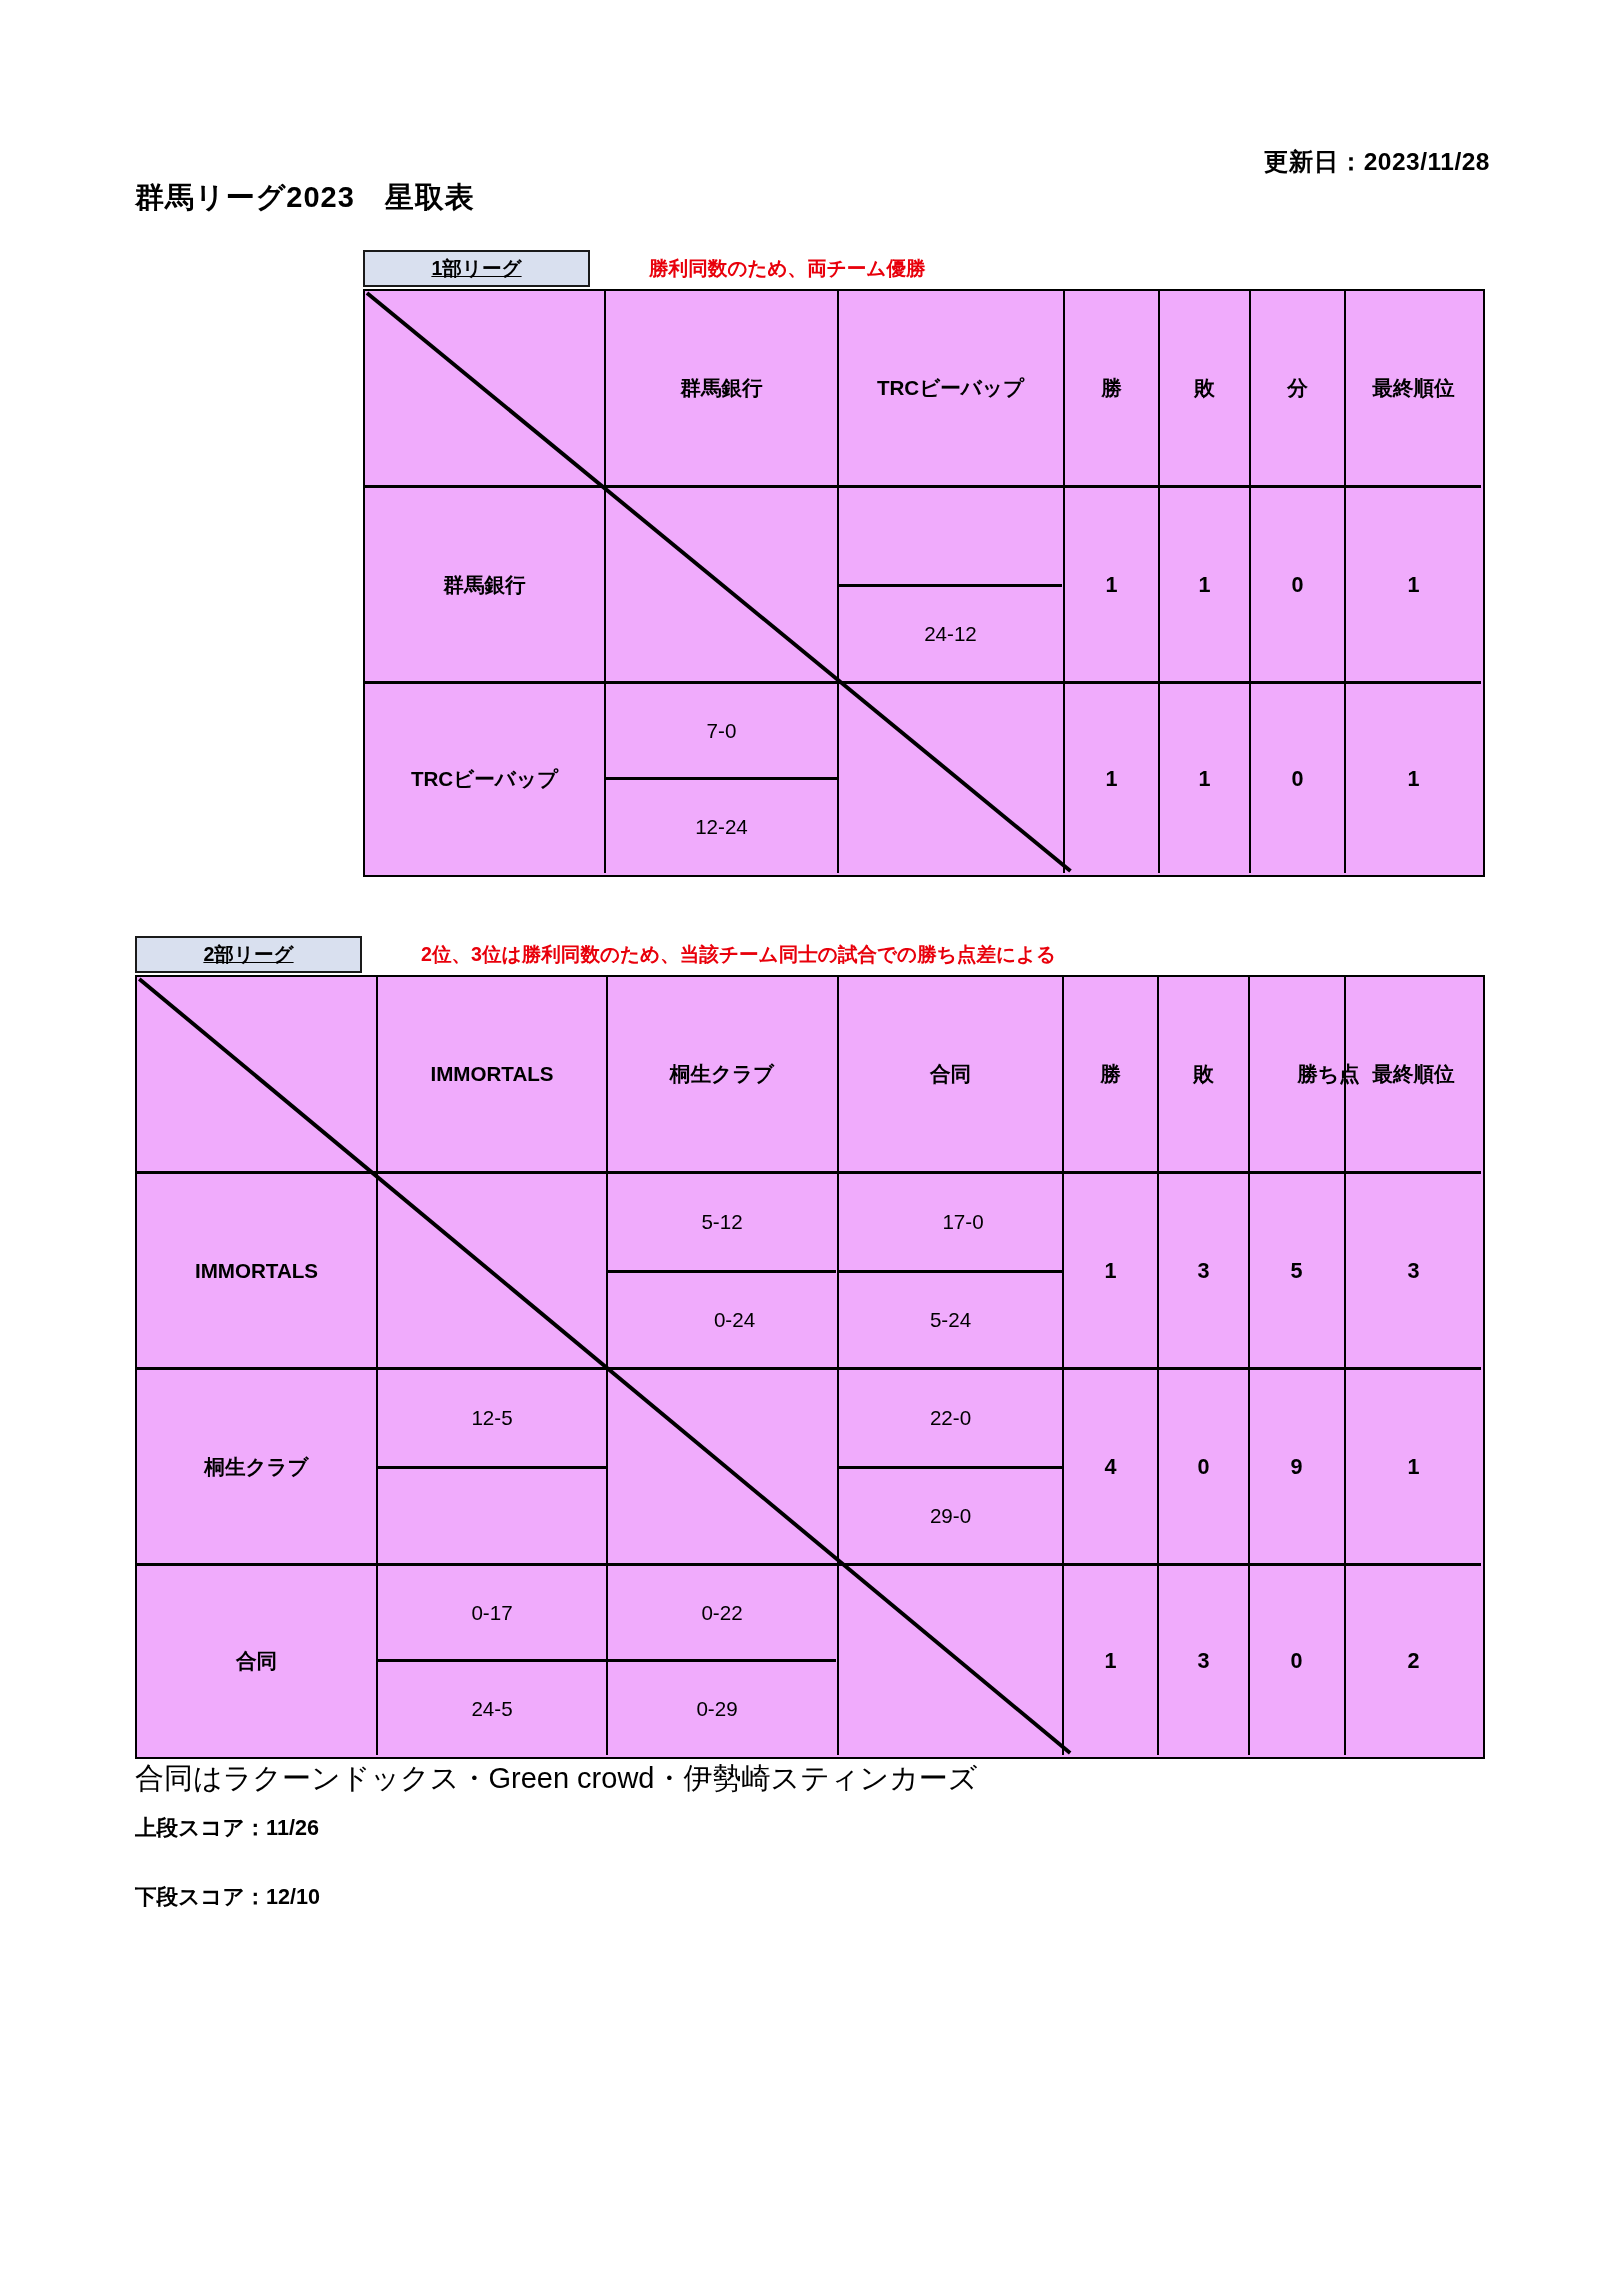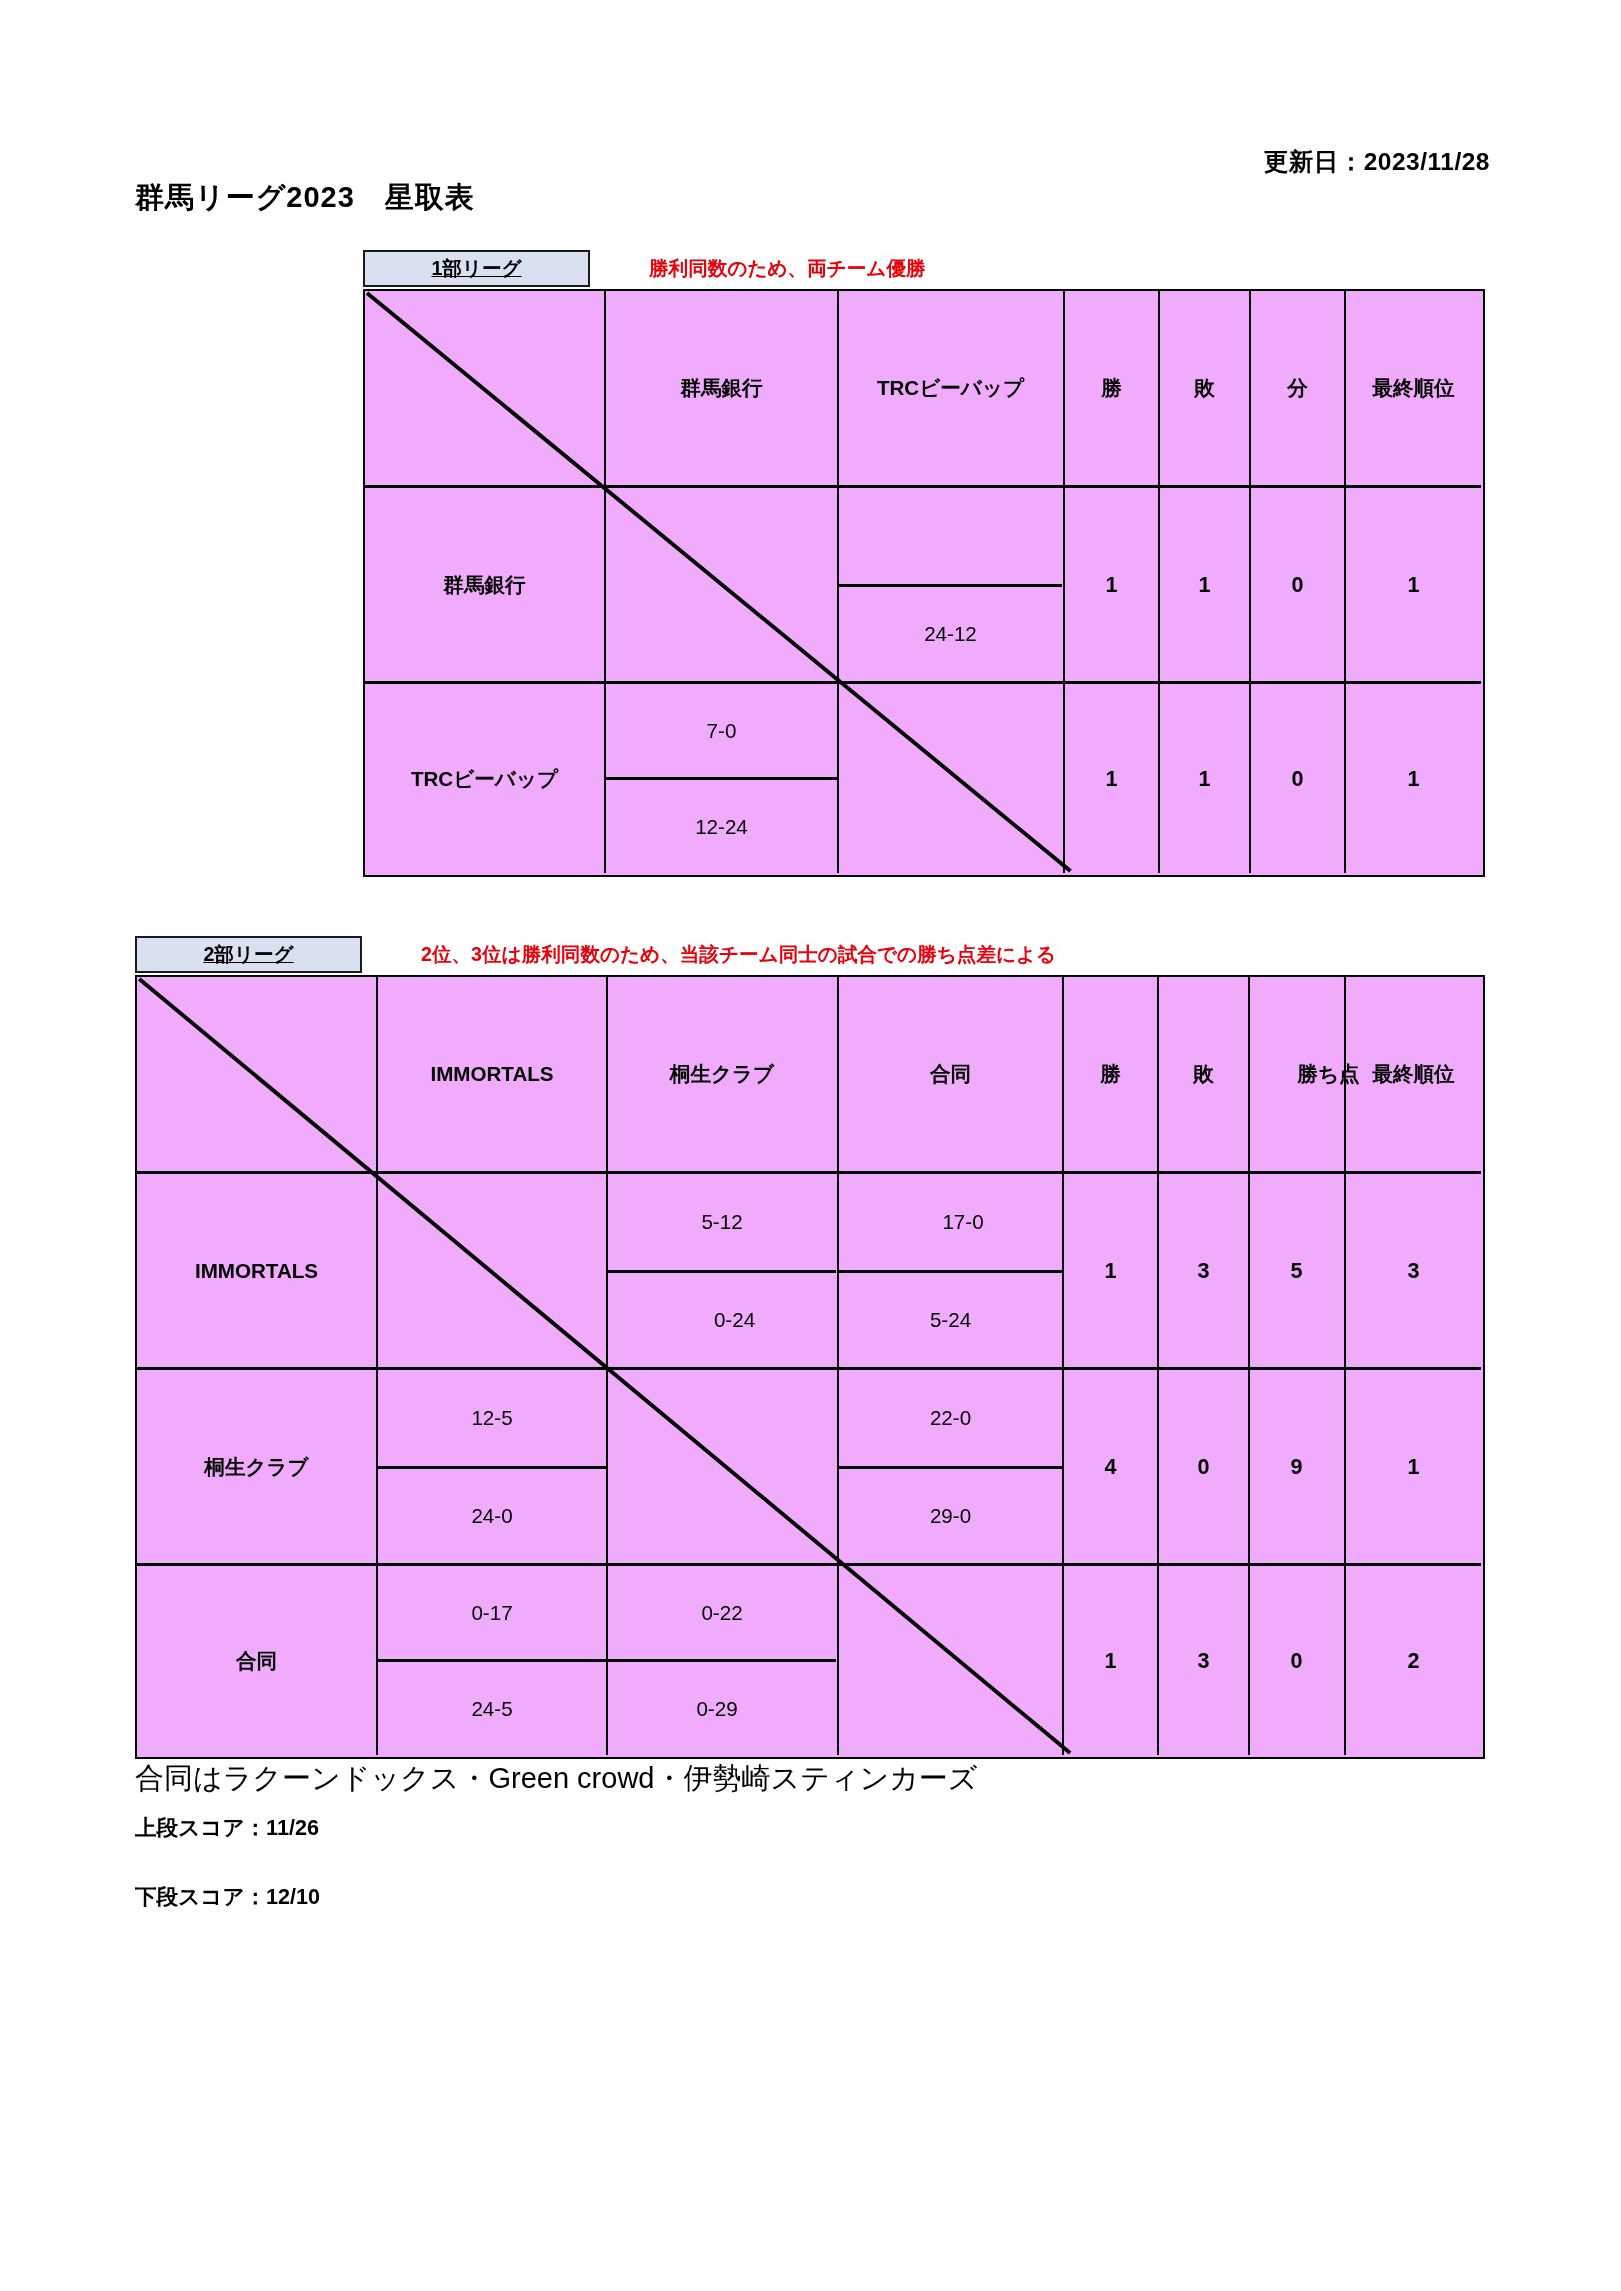--- a/index.html
+++ b/index.html
@@ -235,21 +235,20 @@
     <div class="splitline" style="left:702px; top:293px; width:223px;"></div>
     <div class="cell score" style="left:702px; top:296px; width:223px; height:94px;">5-24</div>
     <div class="cell stat" style="left:927px; top:197px; width:93px; height:193px;">1</div>
     <div class="cell stat" style="left:1022px; top:197px; width:89px; height:193px;">3</div>
     <div class="cell stat" style="left:1113px; top:197px; width:93px; height:193px;">5</div>
     <div class="cell stat" style="left:1209px; top:197px; width:135px; height:193px;">3</div>
 
     <div class="cell rowlabel" style="left:0; top:393px; width:239px; height:193px;">桐生クラブ</div>
     <div class="cell score" style="left:241px; top:393px; width:228px; height:96px;">12-5</div>
     <div class="splitline" style="left:241px; top:489px; width:228px;"></div>
-    <div class="cell score" style="left:241px; top:492px; width:228px; height:94px;">24-0</div>
     <div class="cell score" style="left:702px; top:393px; width:223px; height:96px;">22-0</div>
     <div class="splitline" style="left:702px; top:489px; width:223px;"></div>
     <div class="cell score" style="left:702px; top:492px; width:223px; height:94px;">29-0</div>
     <div class="cell stat" style="left:927px; top:393px; width:93px; height:193px;">4</div>
     <div class="cell stat" style="left:1022px; top:393px; width:89px; height:193px;">0</div>
     <div class="cell stat" style="left:1113px; top:393px; width:93px; height:193px;">9</div>
     <div class="cell stat" style="left:1209px; top:393px; width:135px; height:193px;">1</div>
 
     <div class="cell rowlabel" style="left:0; top:589px; width:239px; height:189px;">合同</div>
     <div class="cell score" style="left:241px; top:589px; width:228px; height:93px;">0-17</div>

